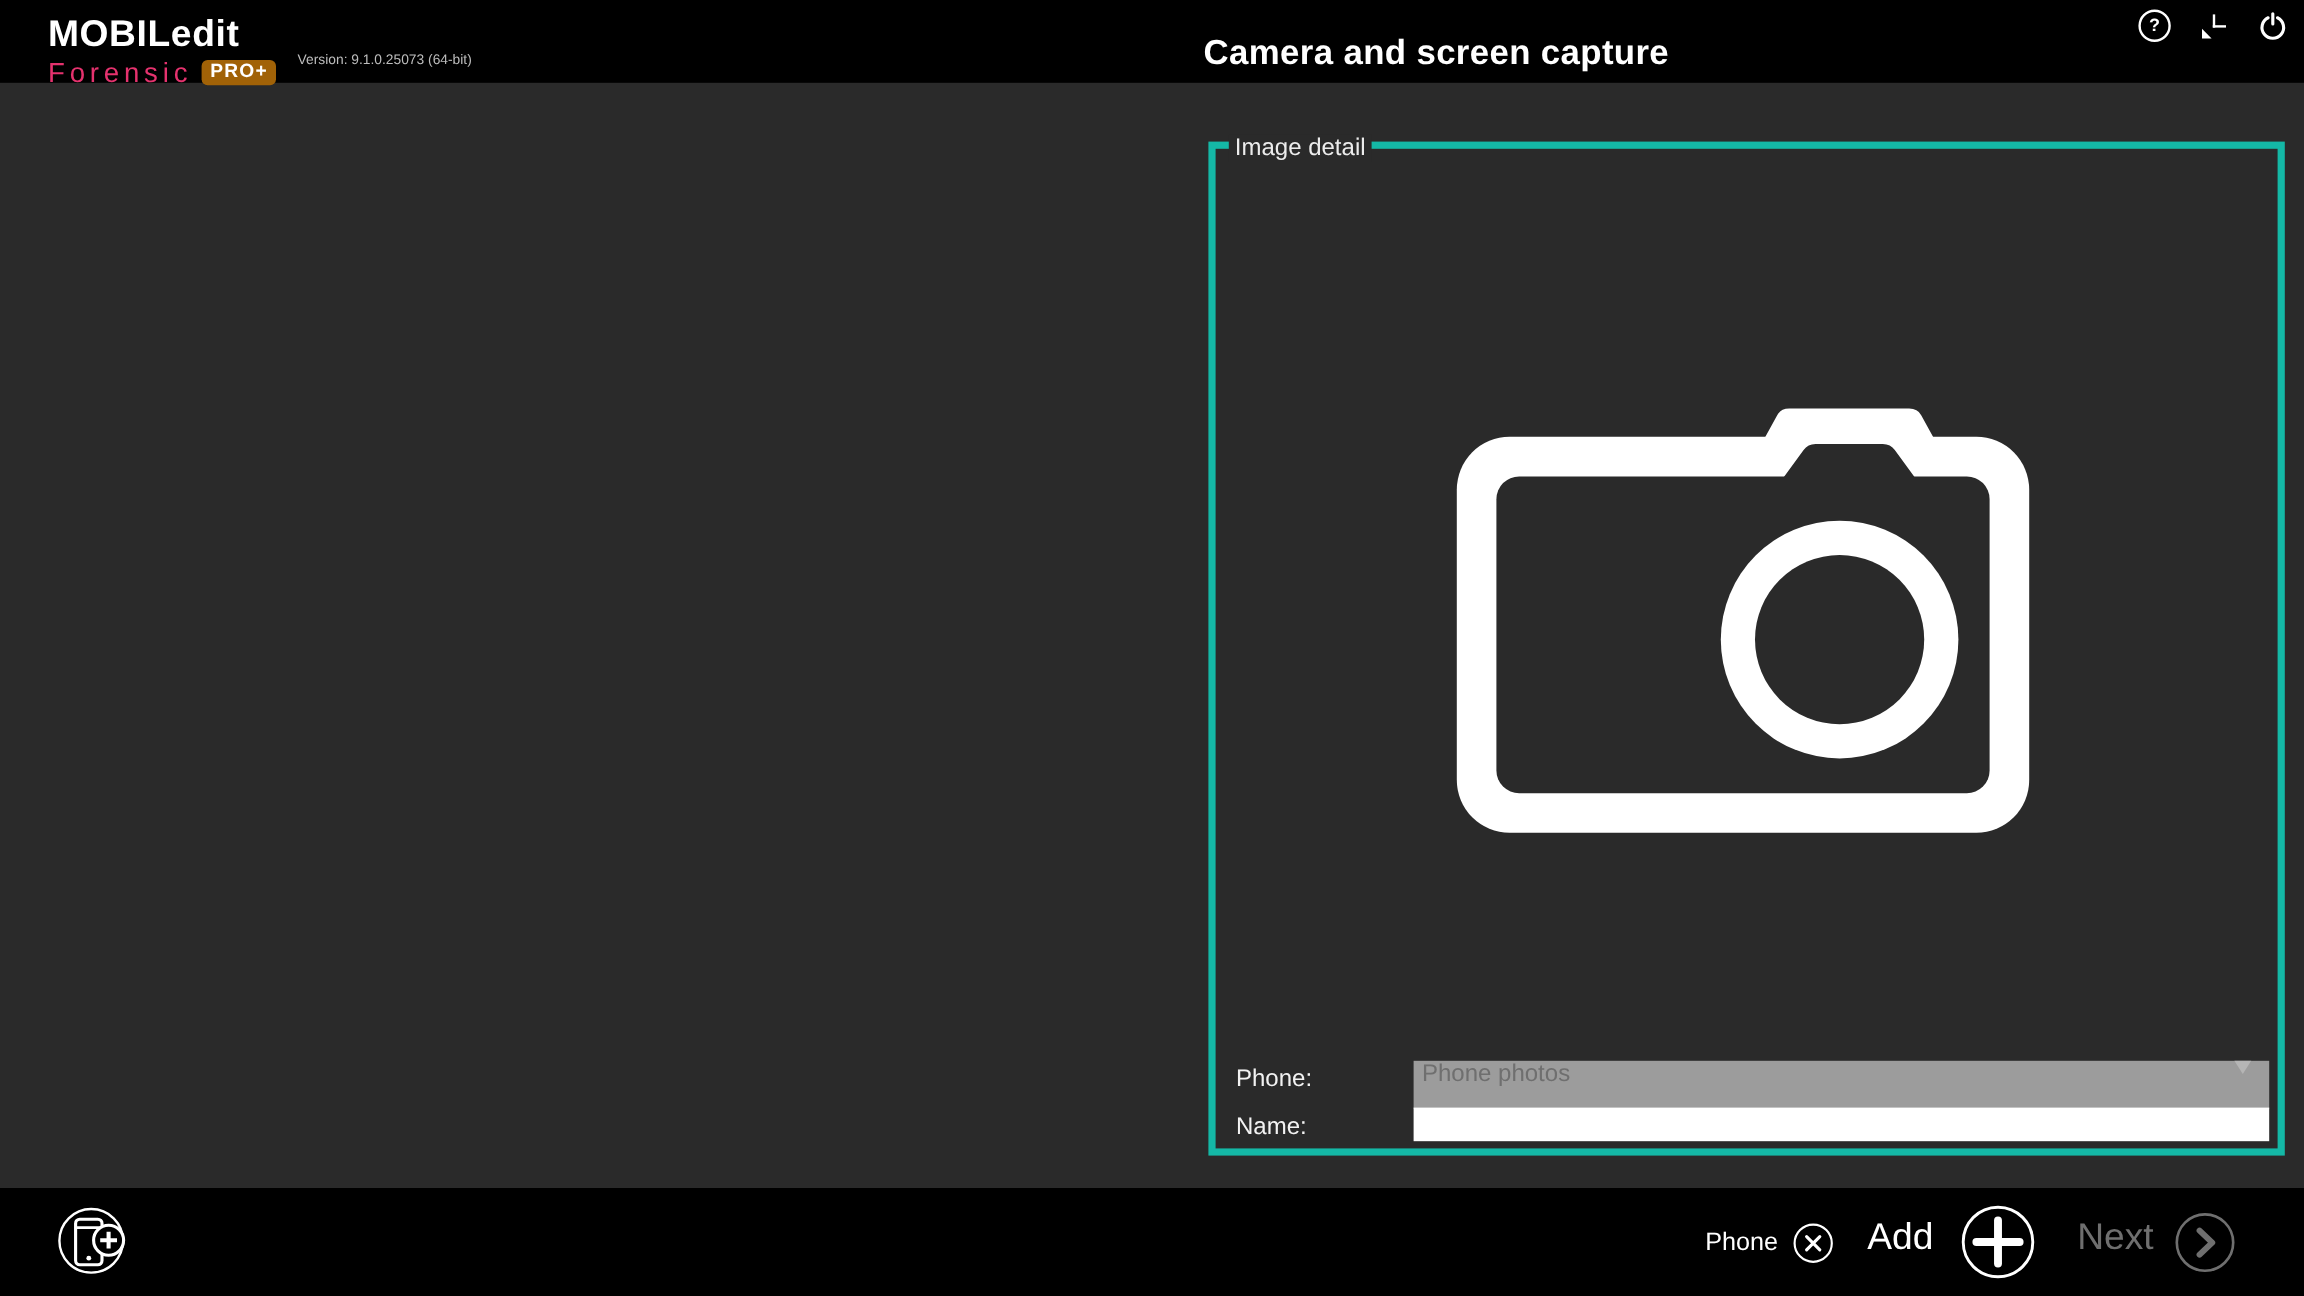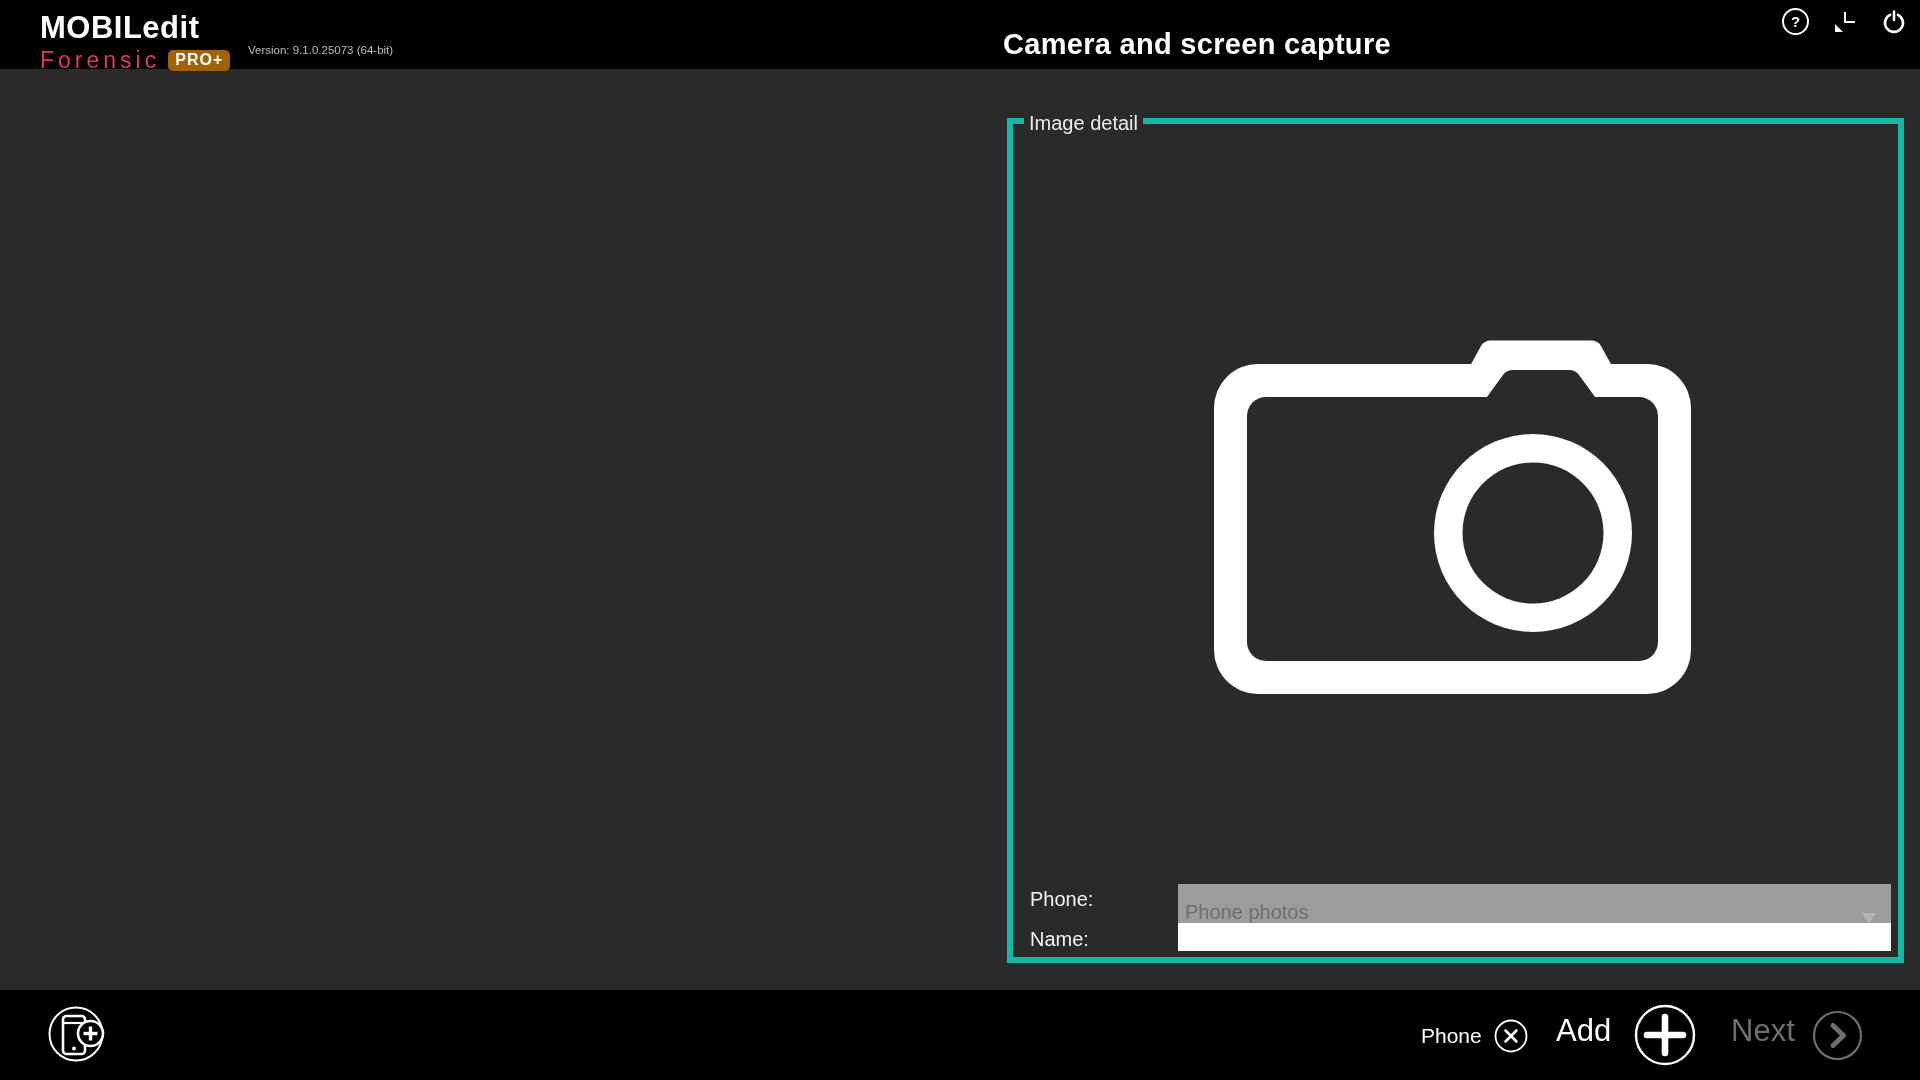--- a/index.html
+++ b/index.html
@@ -32,21 +32,21 @@
   .panel{position:absolute;left:962px;top:118px;width:897px;height:845px;
     border:6px solid #14b8a6;box-sizing:border-box;margin-left:45px;}
   .panel-legend{position:absolute;left:11px;top:-12px;background:#2a2a2a;
     padding:0 5px;font-size:20px;color:#ececec;}
   .camera-svg{position:absolute;left:0;top:0;}
   .field-row{position:absolute;left:0;width:897px;display:flex;align-items:center;}
   .row-type{top:760px;height:30px;}
   .row-name{top:799px;height:32px;}
   .field-label{position:absolute;left:17px;font-size:20px;color:#f2f2f2;}
   .dropdown{position:absolute;left:165px;top:0;width:713px;height:40px;background:#9c9c9c;
-    box-sizing:border-box;display:flex;align-items:flex-end;cursor:default;}
+    box-sizing:border-box;display:flex;align-items:flex-start;cursor:default;}
   .dropdown-value{font-size:20px;color:#6f6f6f;padding-left:7px;flex:1;
     white-space:nowrap;overflow:hidden;}
   .dropdown-arrow{width:0;height:0;border-left:7px solid transparent;border-right:7px solid transparent;
     border-top:11px solid #b5b5b5;margin-right:15px;}
   .text-input{position:absolute;left:165px;top:0;width:713px;height:28px;background:#fff;
     border:none;outline:none;box-sizing:border-box;font-size:19px;padding:0 7px;color:#222;}
   
   .footer{position:absolute;left:0;top:990px;width:1920px;height:90px;background:#000;}
   .abs{position:absolute;}
   .btn-label{color:#fff;cursor:pointer;}

